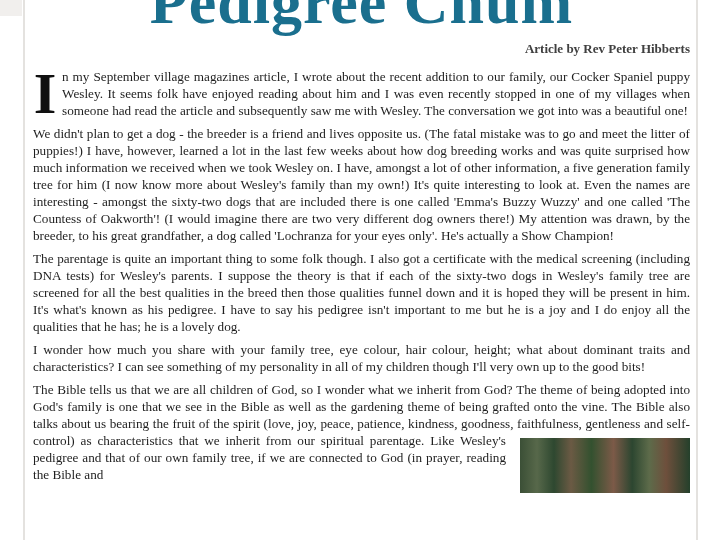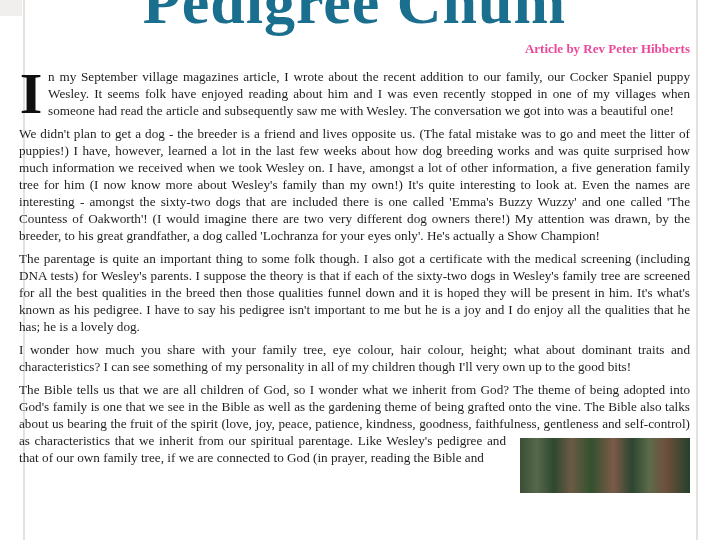--- a/index.html
+++ b/index.html
@@ -22,21 +22,21 @@
     top: 0; bottom: 0;
     width: 2px;
     background: #e4e2df;
   }
   .page-edge.left  { left: 23px; }
   .page-edge.right { left: 696px; }
   .content {
     position: absolute;
     left: 0; top: 0;
     width: 720px; height: 540px;
-    padding: 0 30px 0 19px;
+    padding: 0 30px 0 33px;
     box-sizing: border-box;
   }
   .title-clip {
     height: 37px;
     overflow: hidden;
     text-align: center;
   }
   h1.article-title {
     margin: -33px 0 0 0;
     font-size: 62px;
@@ -44,21 +44,21 @@
     font-weight: bold;
     letter-spacing: 1px;
     color: #1a6f8e;
     white-space: nowrap;
   }
   .byline {
     margin-top: 4px;
     text-align: right;
     font-size: 13px;
     font-weight: bold;
-    color: #ec4899;
+    color: #404040;
   }
   .article-body {
     margin-top: 11px;
     font-size: 13.2px;
     line-height: 17px;
     color: #1e1e1e;
     text-align: justify;
   }
   .article-body p { margin: 0 0 6px 0; }
   .dropcap {

